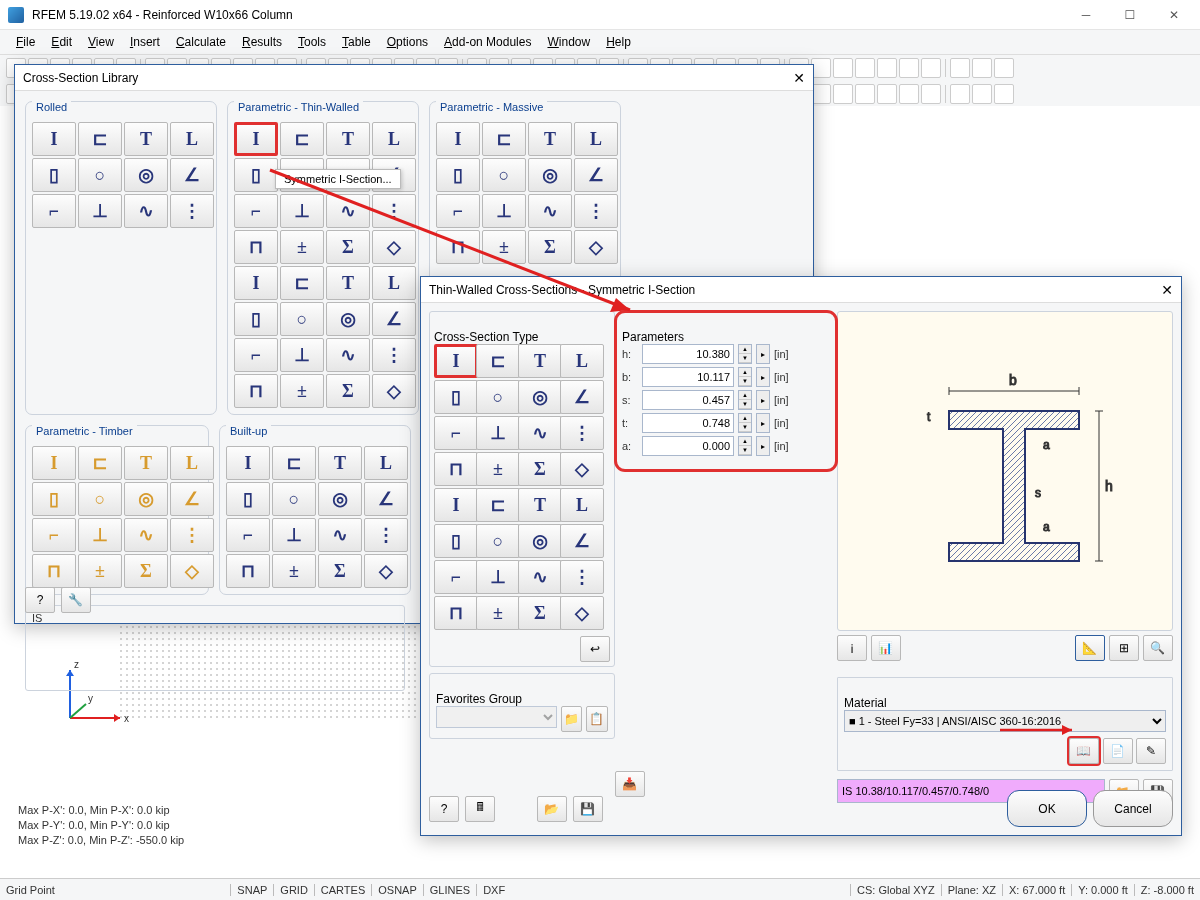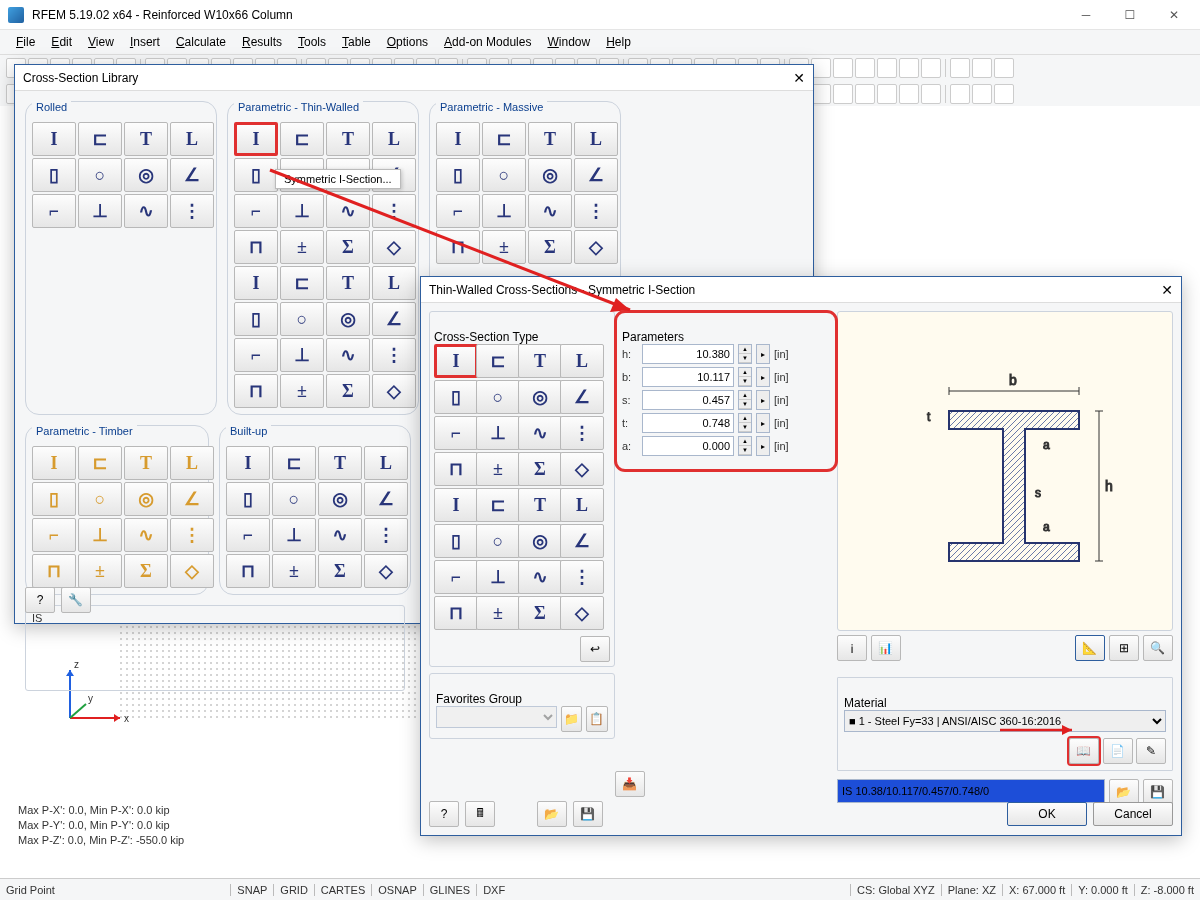--- a/index.html
+++ b/index.html
@@ -34,21 +34,21 @@
 .output{position:absolute;left:18px;bottom:30px;font-size:11px;color:#333;line-height:1.35}
 
 
 .dlg{position:absolute;background:#F5F6F7;border:1px solid #2E5E9E;box-shadow:0 4px 18px rgba(0,0,0,.25)}
 .dlg-title{height:26px;background:#fff;display:flex;align-items:center;padding:0 8px;font-size:12px;border-bottom:1px solid #ddd}
 .dlg-title .x{margin-left:auto;font-size:14px}
 
 
 .lib{left:14px;top:64px;width:800px;height:560px}
 .lib-body{padding:10px;display:flex;gap:10px;flex-wrap:wrap}
-.fs{border:1px solid #CCD3DD;border-radius:14px;padding:20px 6px 6px;position:relative}
+.fs{border:1px solid #CCD3DD;border-radius:7px;padding:20px 6px 6px;position:relative}
 .fs>.lg{position:absolute;top:-1px;left:6px;background:#F5F6F7;padding:0 4px;color:#0A3E8E;font-size:11px}
 .grid4{display:grid;grid-template-columns:repeat(4,44px);gap:2px}
 .pbtn{width:44px;height:34px;background:linear-gradient(#FDFDFD,#E6E6E6);border:1px solid #B8B8B8;border-radius:2px;display:flex;align-items:center;justify-content:center;color:#28357A;font-size:18px;font-family:serif;font-weight:600}
 .pbtn.sel{border:3px solid #E03030;padding:0}
 .pbtn.tmb{color:#D79B2E}
 .info{width:380px;height:86px;border:1px solid #CCD3DD;border-radius:3px;padding:6px;color:#333;font-size:11px}
 .lib-foot{position:absolute;left:10px;bottom:10px;display:flex;gap:6px}
 .ibtn{width:30px;height:26px;background:linear-gradient(#FDFDFD,#E6E6E6);border:1px solid #B8B8B8;border-radius:2px;display:flex;align-items:center;justify-content:center}
 
 
@@ -66,24 +66,24 @@
 .spin{width:14px;height:20px;border:1px solid #A9B7CC;background:#eee;display:flex;flex-direction:column}
 .spin span{flex:1;text-align:center;font-size:6px;line-height:8px;border-bottom:1px solid #ccc}
 .prow .unit{font-size:11px;color:#333}
 .pick{width:14px;height:20px;border:1px solid #A9B7CC;background:#eee;font-size:8px;display:flex;align-items:center;justify-content:center}
 
 .preview{border:1px solid #CCD3DD;border-radius:3px;background:#FFFBEF;display:flex;align-items:center;justify-content:center;height:320px}
 .prev-ic{margin-top:4px;display:flex;gap:4px}
 .mat{border:1px solid #CCD3DD;border-radius:1px;padding:18px 6px 6px;position:relative;margin-top:16px}
 select{width:100%;height:22px;border:1px solid #A9B7CC;font-size:11px}
 .desig{display:flex;margin-top:8px;gap:4px}
-.desig input{flex:1;height:24px;border:1px solid #A9B7CC;padding:0 4px;font-size:11px;background:#1d4ed8}
+.desig input{flex:1;height:24px;border:1px solid #A9B7CC;padding:0 4px;font-size:11px;background:#f0abfc}
 
 .param-foot{position:absolute;left:8px;right:8px;bottom:8px;display:flex;align-items:center;gap:6px}
-.btn{width:80px;height:24px;background:linear-gradient(#FDFDFD,#E6E6E6);border:1px solid #999;border-radius:2px;font-size:12px}
+.btn{width:80px;height:37px;background:linear-gradient(#FDFDFD,#E6E6E6);border:1px solid #999;border-radius:12px;font-size:12px}
 .btn.primary{border:1px solid #2E5E9E}
 
 .fav{border:1px solid #CCD3DD;border-radius:3px;padding:18px 6px 6px;position:relative;margin-top:6px}
 
 
 .arrow{position:absolute;pointer-events:none}
 </style>
 </head>
 <body>
 

